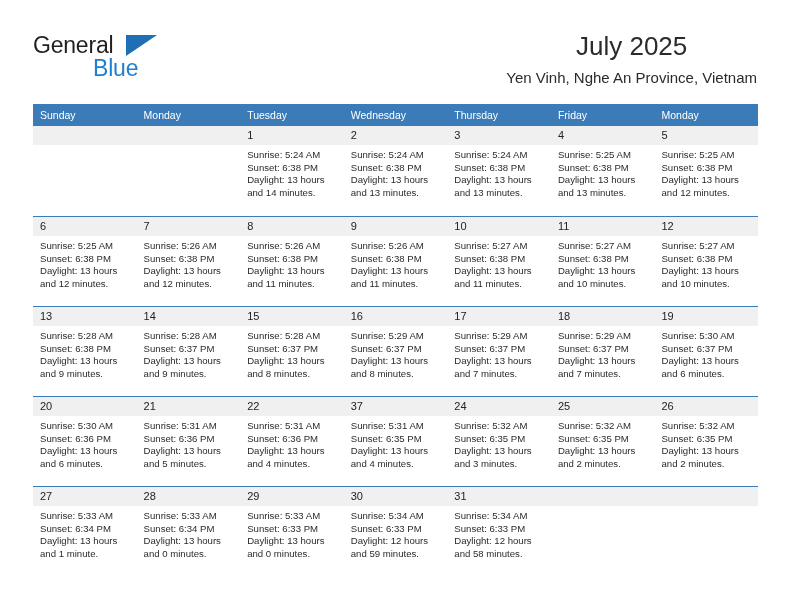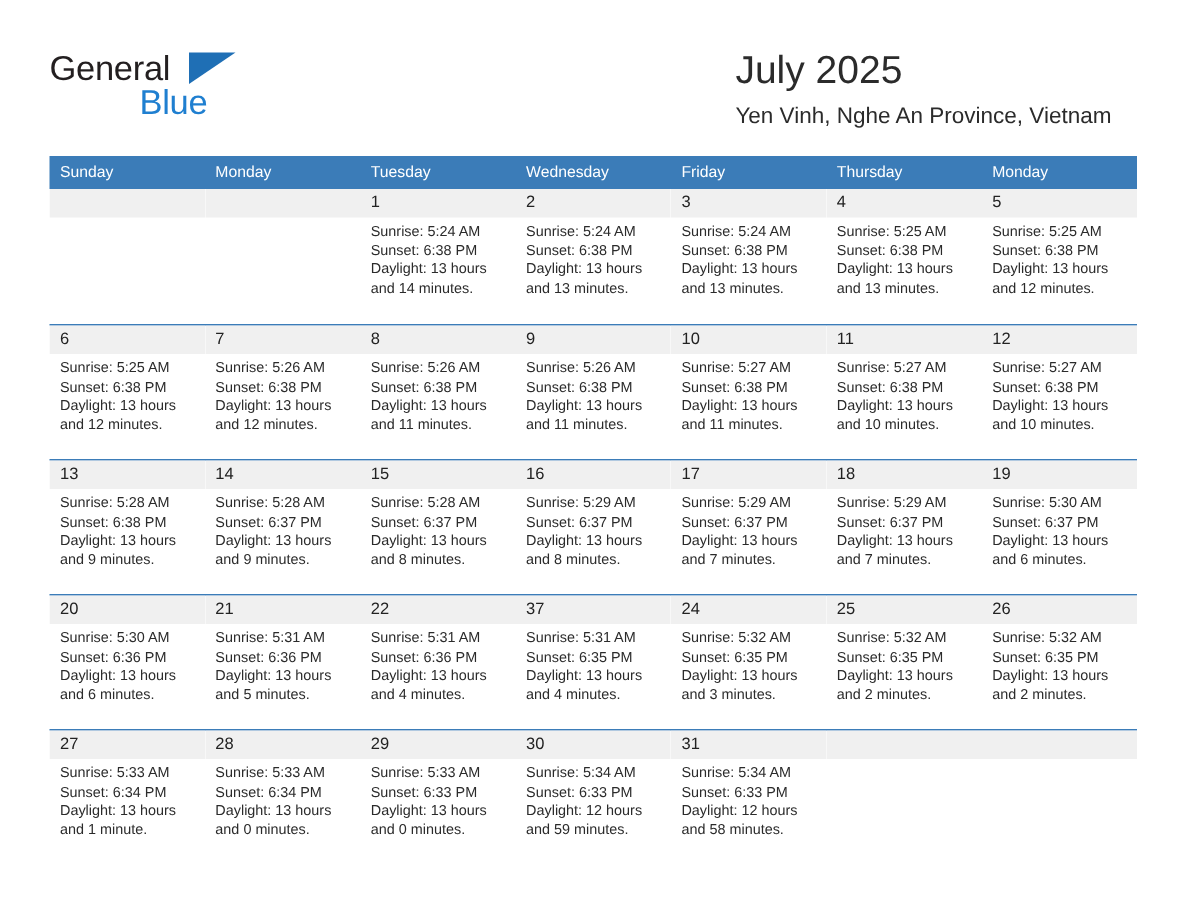--- a/index.html
+++ b/index.html
@@ -20,21 +20,21 @@
     width: 792px;
     height: 612px;
     box-sizing: border-box;
   }
 
   
   .header {
     position: absolute;
     left: 33px;
     top: 30px;
-    right: 51px;
+    right: 35px;
     height: 70px;
     text-decoration: underline;
   }
 
   .brand {
     position: absolute;
     left: 0;
     top: 2px;
     width: 200px;
     height: 56px;
@@ -64,21 +64,21 @@
     font-size: 23px;
     letter-spacing: -0.2px;
     color: #1f7fd0;
     font-family: "Liberation Sans", sans-serif;
   }
 
   .title-block {
     position: absolute;
     right: 0;
     top: 0;
-    text-align: left;
+    text-align: center;
   }
   .cal-title {
     font-size: 26px;
     color: #2b2b2b;
     line-height: 32px;
     white-space: nowrap;
   }
   .cal-subtitle {
     font-size: 15px;
     color: #2b2b2b;
@@ -174,22 +174,22 @@
     </div>
 
   </div>
 
   <div class="calendar">
     <div class="weekday-row" id="weekday-row">
         <div class="weekday-cell">Sunday</div>
         <div class="weekday-cell">Monday</div>
         <div class="weekday-cell">Tuesday</div>
         <div class="weekday-cell">Wednesday</div>
+        <div class="weekday-cell">Thursday</div>
         <div class="weekday-cell">Friday</div>
-        <div class="weekday-cell">Thursday</div>
         <div class="weekday-cell">Monday</div>
       </div>
     <div id="weeks-container">
         <div class="week-row first">
           <div class="day-cell empty">
             <div class="day-number"></div>
           </div>
           <div class="day-cell empty">
             <div class="day-number"></div>
           </div>

